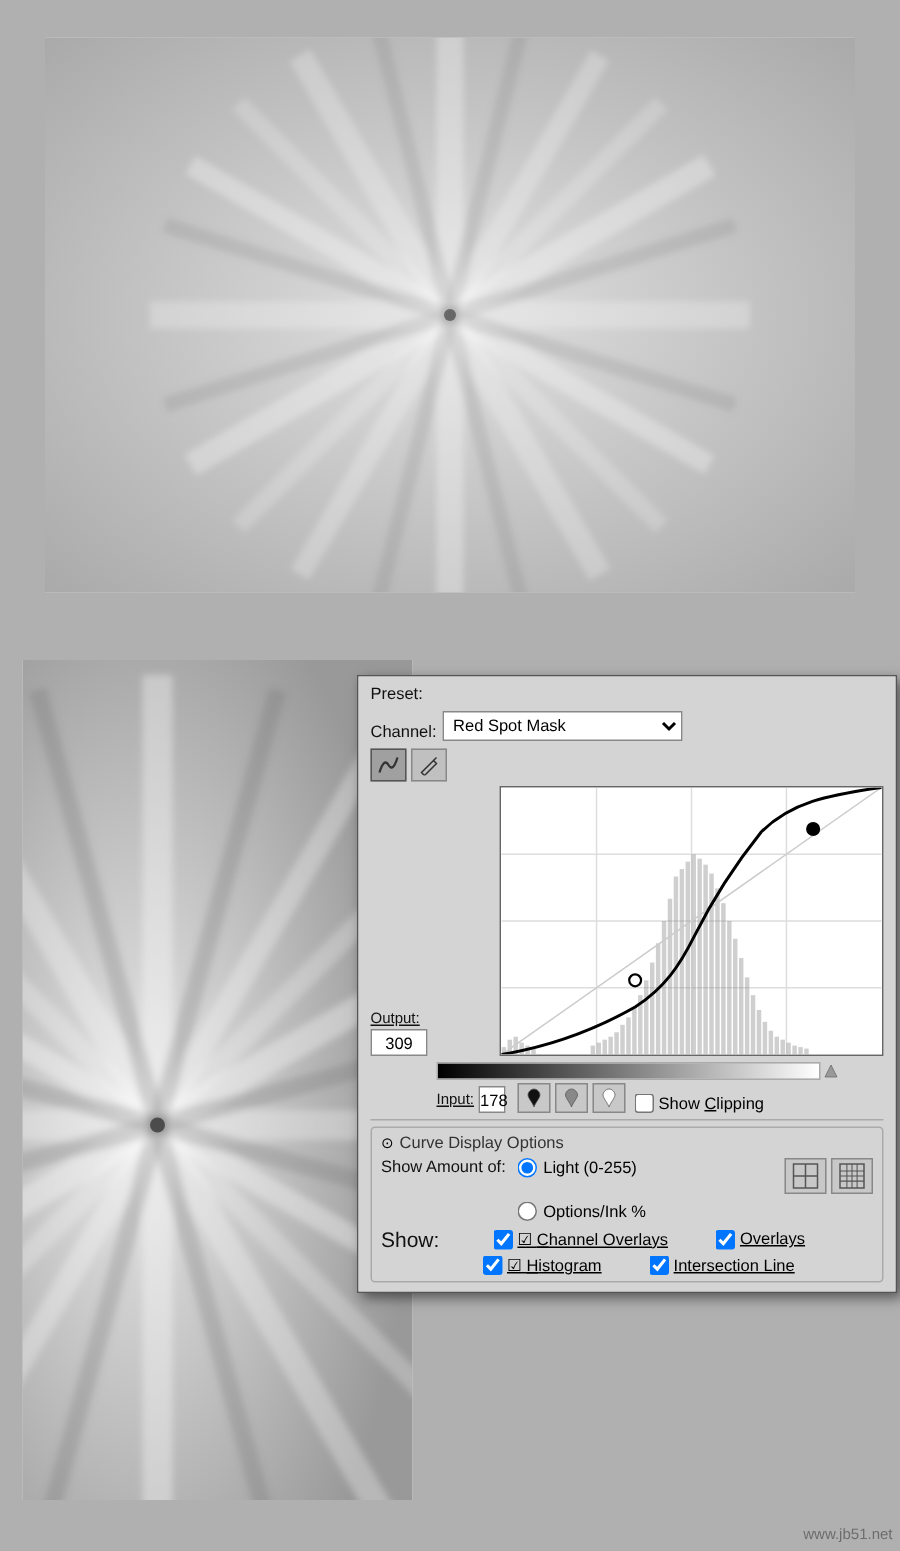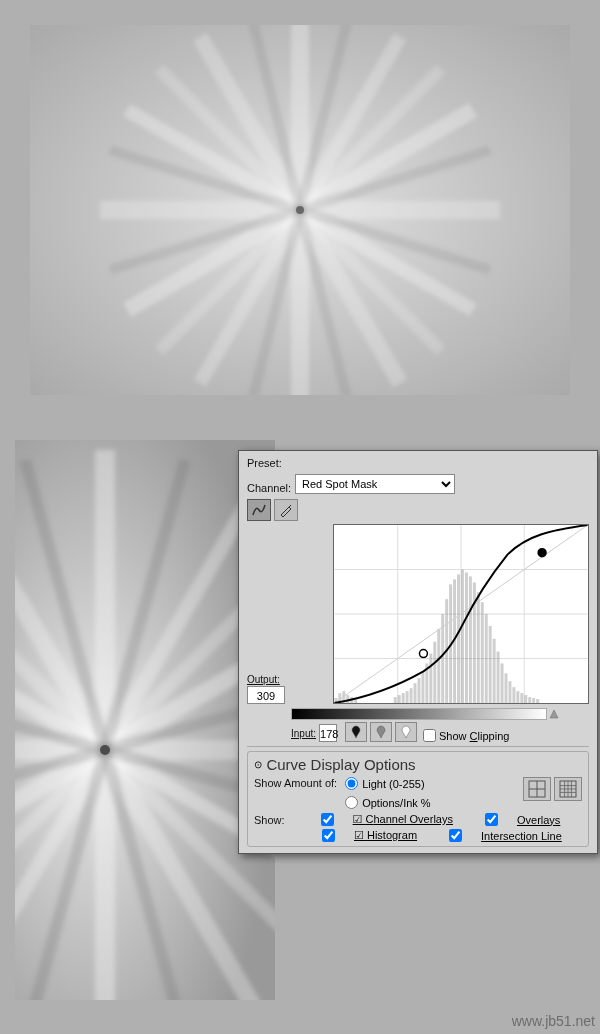--- a/index.html
+++ b/index.html
@@ -202,21 +202,21 @@
       background: #d4d4d4;
     }
 
     .curve-display-title-row {
       display: flex;
       align-items: center;
       margin-bottom: 4px;
     }
 
     .curve-display-title {
-      font-size: 15px;
+      font-size: 11px;
       color: #333;
     }
 
     .section-arrow {
       font-size: 10px;
       margin-right: 4px;
     }
 
     .show-amount-row {
       display: flex;
@@ -227,21 +227,21 @@
     .show-amount-label {
       font-size: 11px;
       margin-right: 8px;
       color: #111;
       min-width: 80px;
     }
 
     .radio-group {
       display: flex;
       flex-direction: column;
-      gap: 6px;
+      gap: 16px;
     }
 
     .radio-option {
       display: flex;
       align-items: center;
       gap: 4px;
       font-size: 11px;
     }
 
     .channel-buttons {
@@ -263,49 +263,49 @@
     }
 
     .show-row {
       display: flex;
       align-items: center;
       gap: 8px;
       margin-top: 2px;
     }
 
     .show-label {
-      font-size: 11px;
+      font-size: 14px;
       margin-right: 4px;
       color: #111;
     }
 
     .checkbox-option {
       display: flex;
       align-items: center;
-      gap: 19px;
+      gap: 3px;
       font-size: 11px;
       padding-left: 24px;
     }
 
     .checkbox-option span {
       text-decoration: underline;
     }
 
     .divider-line {
       border: none;
       border-top: 1px solid #aaa;
       margin: 4px 0;
     }
 
     
     .watermark {
       position: absolute;
       bottom: 5px;
       right: 5px;
-      font-size: 14px;
+      font-size: 10px;
       color: rgba(80,80,80,0.7);
     }
   </style>
 </head>
 <body>
 
 <div class="top-image-area">
   <div class="top-canvas">
     <svg class="burst-svg" viewBox="0 0 540 370" xmlns="http://www.w3.org/2000/svg">
       <defs>

